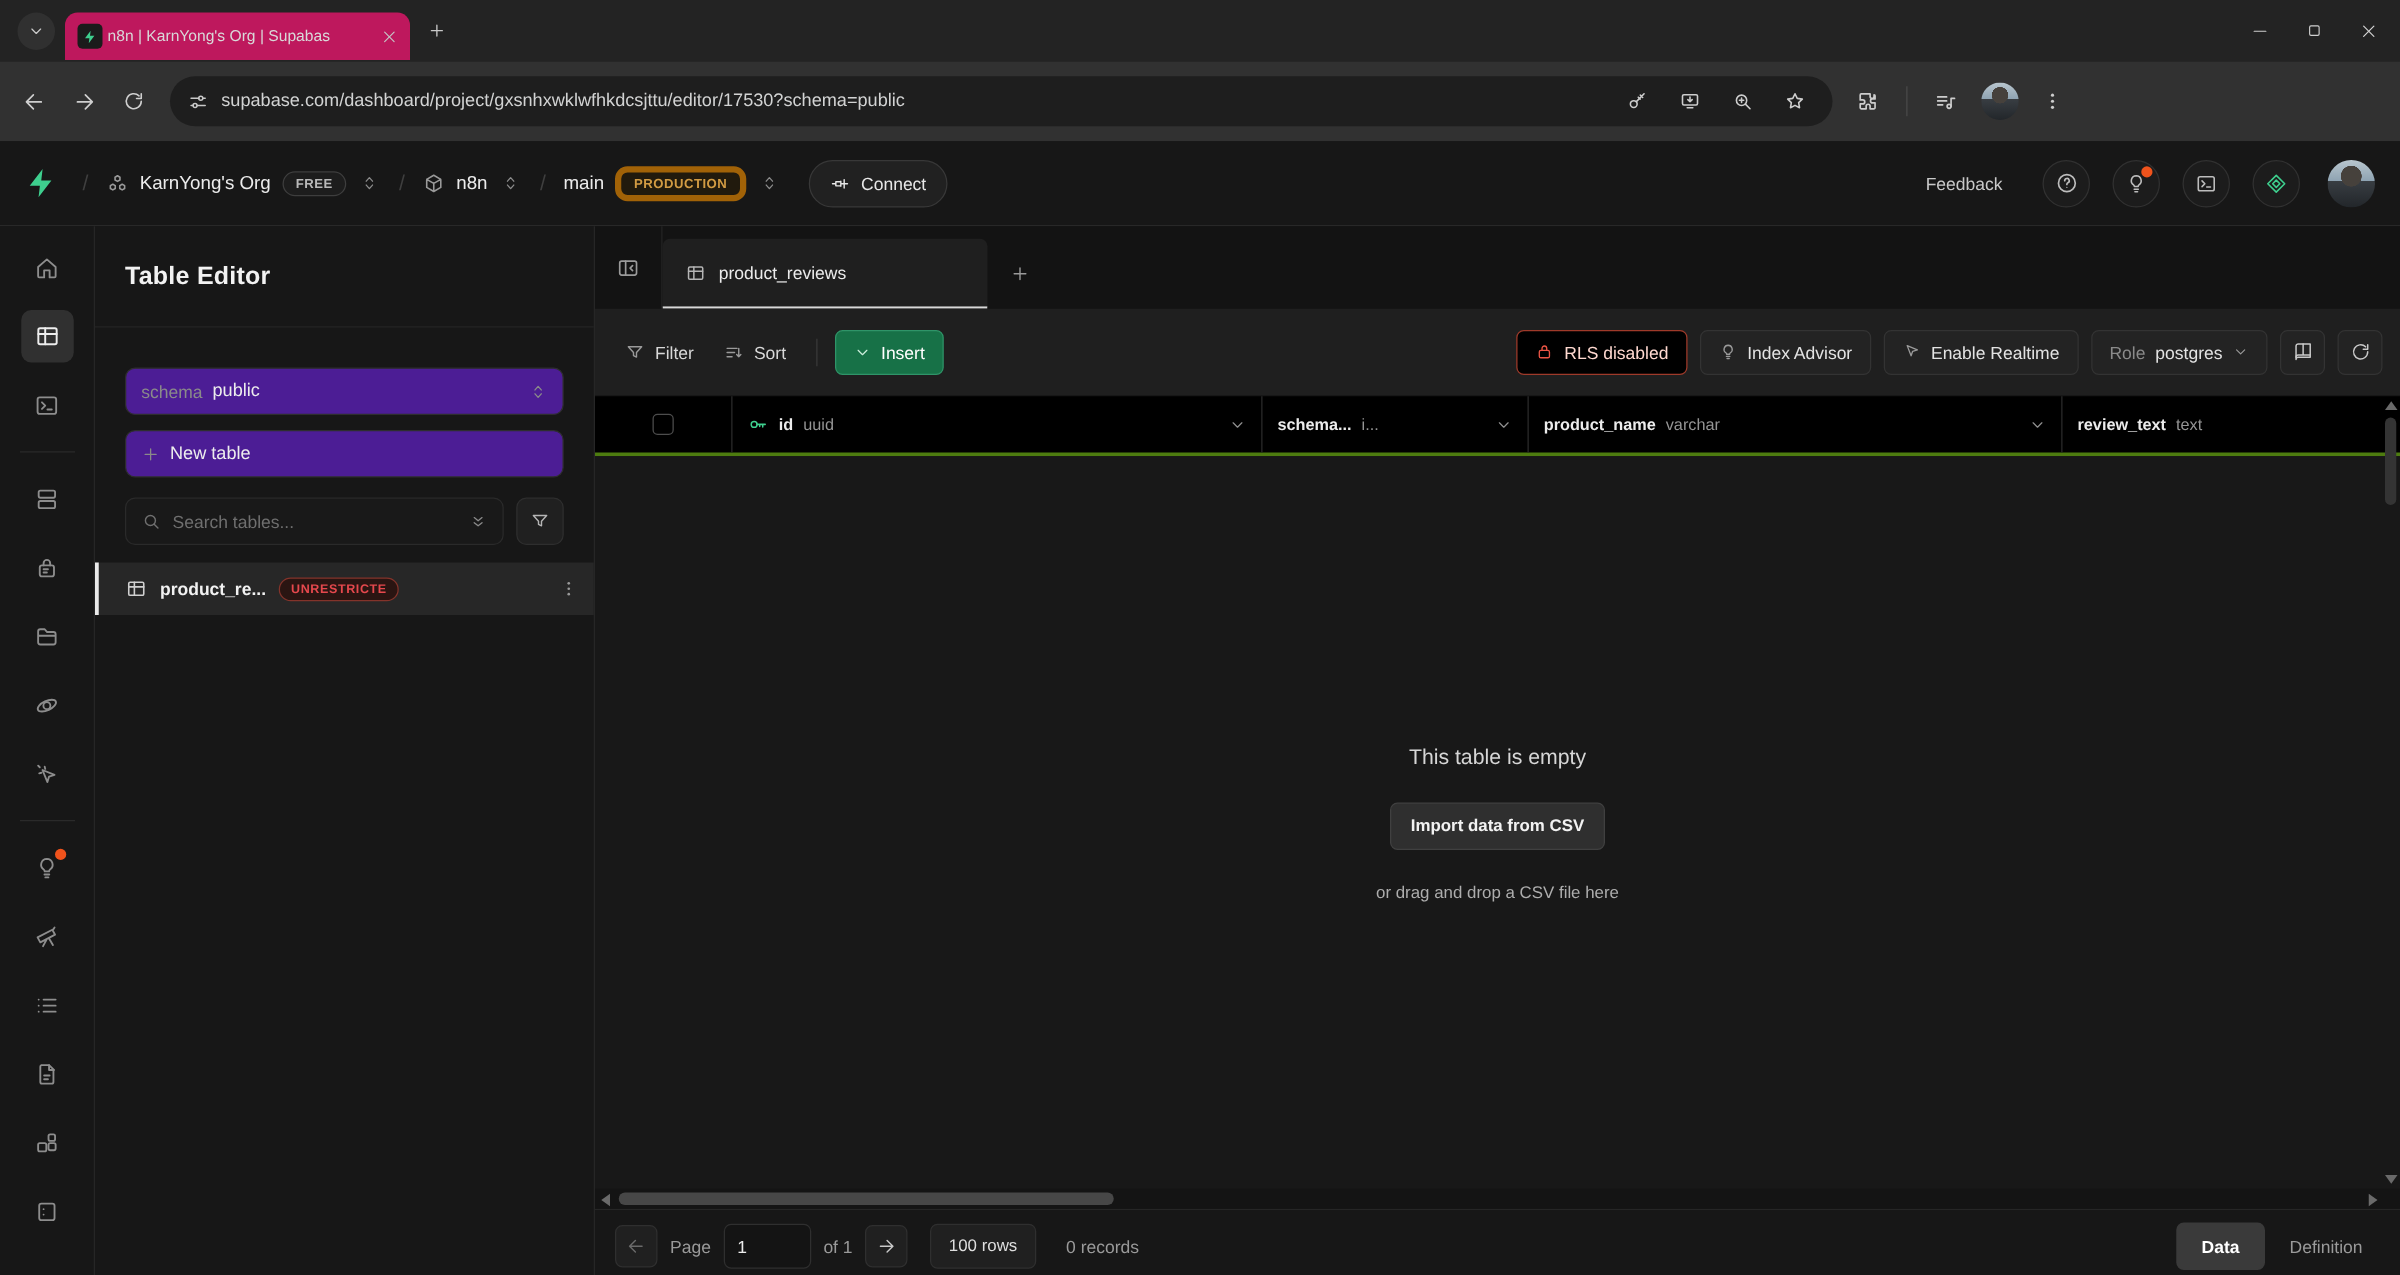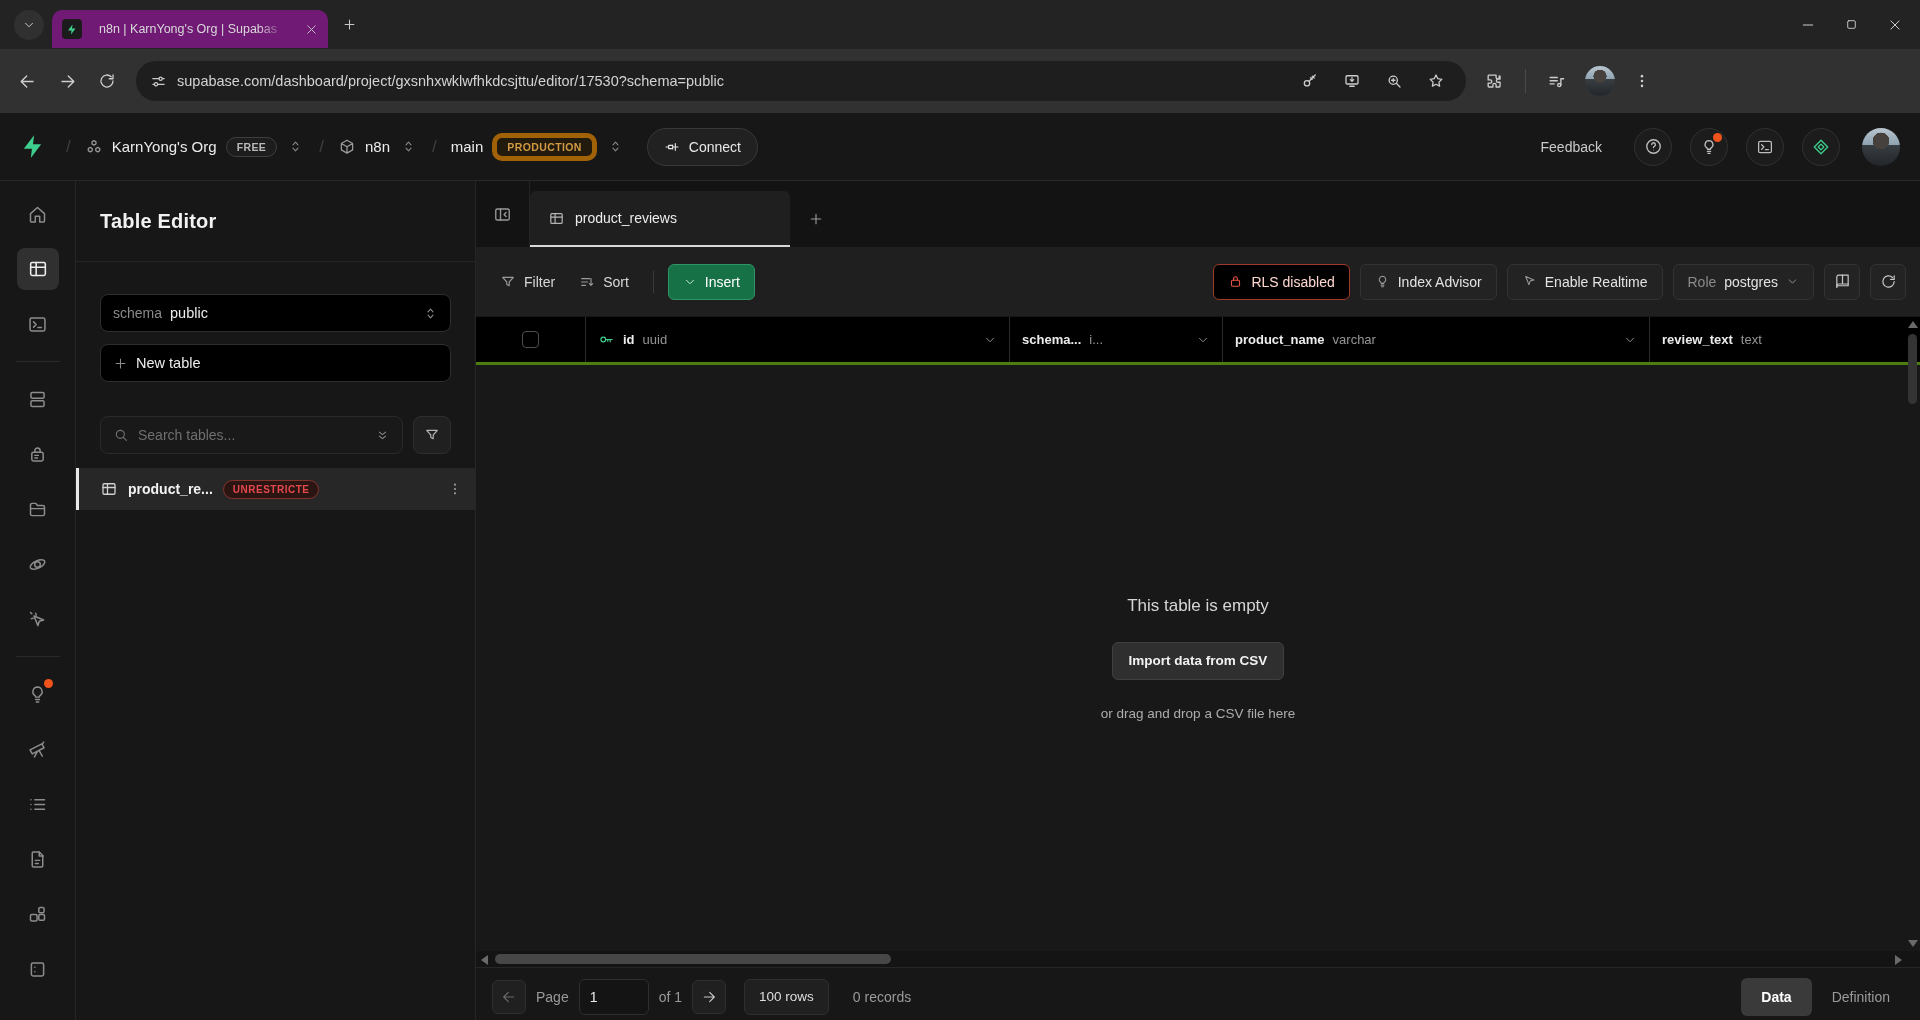--- a/index.html
+++ b/index.html
@@ -5,22 +5,22 @@
   * { margin:0; padding:0; box-sizing:border-box; }
   html,body { width:1920px; height:1020px; overflow:hidden; background:#161616;
     font-family:"Liberation Sans", sans-serif; -webkit-font-smoothing:antialiased; }
   svg { display:block; }
   .i { stroke:currentColor; fill:none; stroke-width:1.7; stroke-linecap:round; stroke-linejoin:round; }
 
   
   .tabstrip { height:49px; background:#232323; display:flex; align-items:center; padding:0 8px; position:relative; }
   .ts-circle { width:30px; height:30px; border-radius:50%; background:#303030; color:#c9c9c9;
     display:flex; align-items:center; justify-content:center; margin:0 8px 0 6px; }
-  .btab { width:276px; height:38px; margin-top:9px; background:#701a75; border-radius:10px 10px 0 0;
-    display:flex; align-items:center; padding:0 8px 0 10px; gap:17px; color:#d9d9d9; }
+  .btab { width:276px; height:38px; margin-top:9px; background:#be185d; border-radius:10px 10px 0 0;
+    display:flex; align-items:center; padding:0 8px 0 10px; gap:4px; color:#d9d9d9; }
   .btab-fav { width:20px; height:20px; border-radius:4px; background:#1b1b1b; display:flex; align-items:center; justify-content:center; }
   .btab-title { font-size:12.5px; white-space:nowrap; overflow:hidden; flex:1;
     -webkit-mask-image:linear-gradient(90deg,#000 85%,transparent); mask-image:linear-gradient(90deg,#000 85%,transparent); }
   .btab-x { color:#c6c6c6; padding:2px; }
   .ts-plus { color:#c9c9c9; margin-left:14px; }
   .win-controls { position:absolute; right:10px; top:0; height:49px; display:flex; align-items:center; gap:30px; color:#cfcfcf; padding-right:8px; }
 
   .ctoolbar { height:64px; background:#313131; display:flex; align-items:center; padding:0 10px; gap:6px; }
   .nav-arrow { width:34px; height:34px; display:flex; align-items:center; justify-content:center; color:#cfcfcf; border-radius:50%; }
   .omnibox { flex:1; max-width:1330px; height:40px; margin:0 6px; background:#1e1e1e; border-radius:20px;
@@ -64,25 +64,25 @@
   .rail { width:76px; background:#171717; border-right:1px solid #262626; display:flex; flex-direction:column; align-items:center; padding-top:12px; gap:13px; }
   .rit { width:42px; height:42px; border-radius:8px; color:#8d8d8d; display:flex; align-items:center; justify-content:center; position:relative; flex:none; }
   .rit.active { background:#303030; color:#ededed; }
   .rit .dot { position:absolute; top:6px; right:6px; width:9px; height:9px; border-radius:50%; background:#f0531c; }
   .rdiv { width:44px; height:1px; background:#2a2a2a; margin:3px 0; flex:none; }
 
   .panel { width:400px; background:#171717; border-right:1px solid #262626; display:flex; flex-direction:column; }
   .panel-h { height:81px; display:flex; align-items:center; padding:0 24px; border-bottom:1px solid #242424; }
   .panel-h h1 { font-size:20px; font-weight:700; color:#f2f2f2; letter-spacing:.2px; }
   .panel-b { padding:32px 24px 0; }
-  .selbtn { height:38px; border-radius:8px; background:#000000; border:1px solid #2e2e2e; display:flex; align-items:center; gap:8px; padding:0 12px; margin-bottom:12px; }
+  .selbtn { height:38px; border-radius:8px; background:#4c1d95; border:1px solid #2e2e2e; display:flex; align-items:center; gap:8px; padding:0 12px; margin-bottom:12px; }
   .selbtn .lab { color:#8a8a8a; font-size:14px; }
   .selbtn .val { color:#ededed; font-size:14.5px; font-weight:500; }
   .selbtn .end { margin-left:auto; color:#8a8a8a; }
-  .searchrow { display:flex; gap:10px; margin-top:34px; }
+  .searchrow { display:flex; gap:10px; margin-top:16px; }
   .tsearch { flex:1; height:38px; border-radius:8px; border:1px solid #2a2a2a; background:#191919; display:flex; align-items:center; gap:9px; padding:0 12px; color:#6f6f6f; }
   .tsearch input { flex:1; background:transparent; border:0; outline:0; color:#d0d0d0; font-size:14px; font-family:inherit; }
   .tsearch input::placeholder { color:#6f6f6f; }
   .funnelbtn { width:38px; height:38px; border-radius:8px; background:#202020; border:1px solid #2e2e2e; color:#b5b5b5; display:flex; align-items:center; justify-content:center; }
   .tablerow { margin:14px -24px 0; height:42px; background:#272727; border-left:3px solid #eaeaea;
     display:flex; align-items:center; gap:10px; padding:0 12px 0 21px; }
   .tablerow .tname { color:#f2f2f2; font-size:14px; font-weight:600; }
   .tbadge { font-size:10px; font-weight:700; letter-spacing:.5px; color:#e5484d; border:1px solid #83332a; background:#2a1512; padding:3px 9px; border-radius:10px; }
   .tablerow .more { margin-left:auto; color:#9a9a9a; }
 

